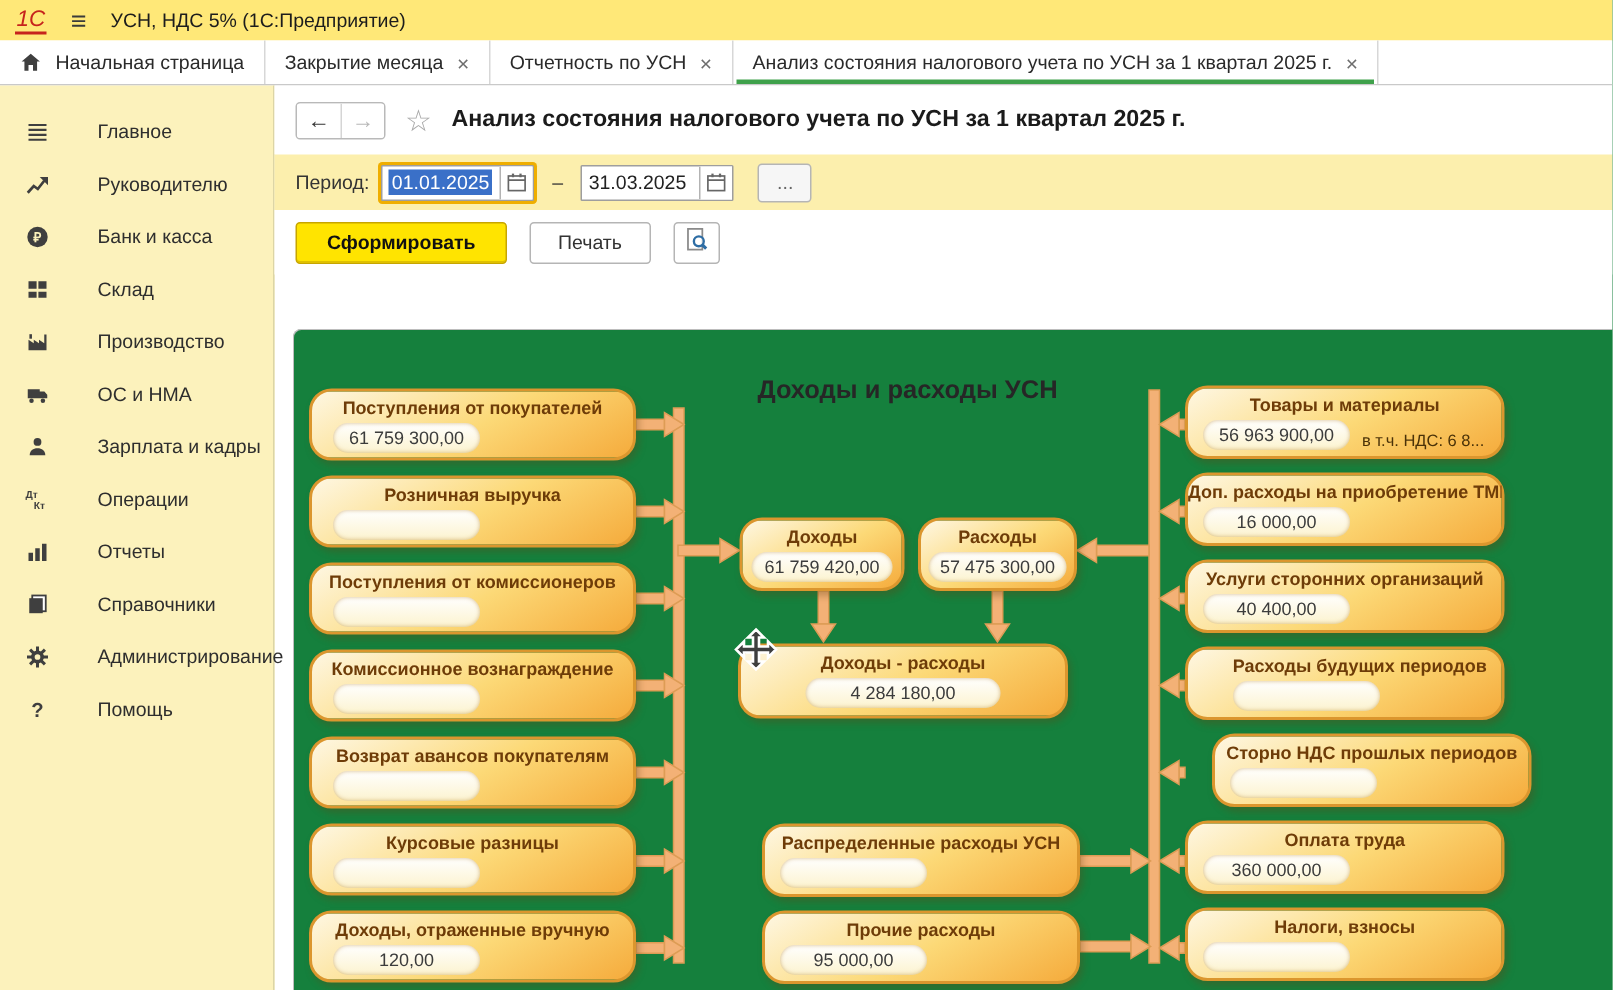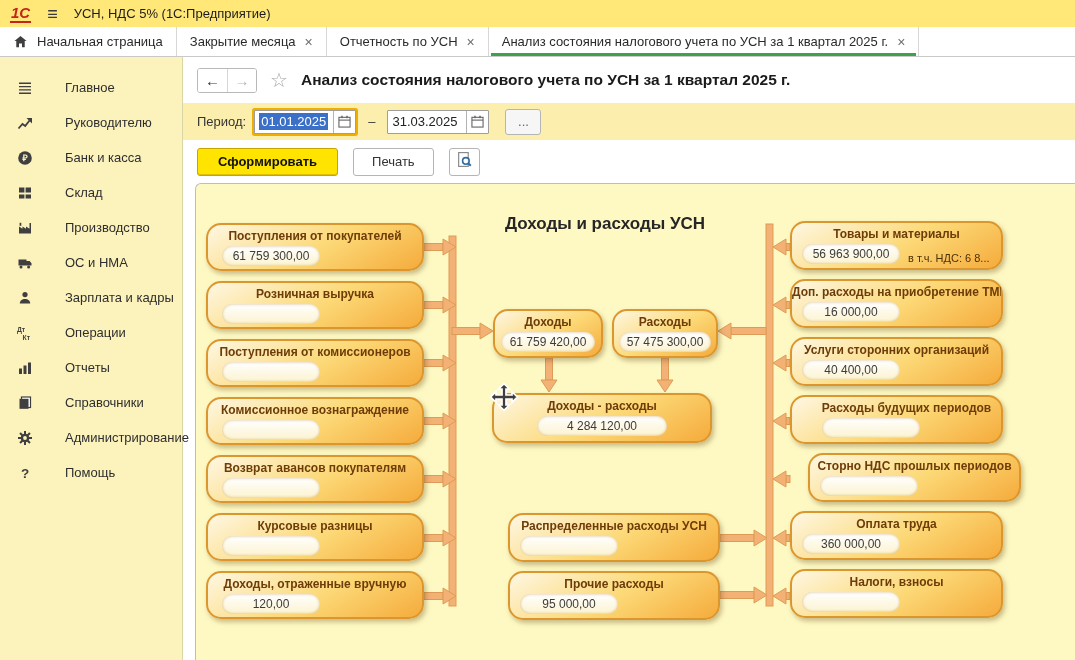--- a/index.html
+++ b/index.html
@@ -3,21 +3,21 @@
 <meta charset="utf-8">
 <style>
   * { box-sizing: border-box; }
   html,body { margin:0; padding:0; }
   body { width:1075px; height:660px; overflow:hidden; background:#fff;
          font-family:"Liberation Sans", sans-serif; }
 
   
   .app-bar { height:27px; background:#ffe878; display:flex; align-items:center;
              padding:0 10px; gap:16px; }
-  .logo { color:#c6231c; font-weight:bold; font-style:italic; font-size:15px;
+  .logo { color:#c6231c; font-weight:normal; font-style:italic; font-size:15px;
           line-height:1; border-bottom:2px solid #c6231c; padding:0 1px 1px 1px; }
   .menu-glyph { font-size:18px; color:#3a3a3a; line-height:1; cursor:default; }
   .app-title { font-size:13px; color:#1c1c1c; }
 
   
   .tab-bar { height:30px; background:#fff; border-bottom:1px solid #c9c9c9; display:flex; }
   .tab { display:flex; align-items:center; padding:0 13px; font-size:13px; color:#2a2a2a;
          border-right:1px solid #d7d7d7; gap:9px; position:relative; white-space:nowrap; }
   .tab.active::after { content:""; position:absolute; left:2px; right:2px; bottom:0;
                        height:3px; background:#3fa14b; }
@@ -62,21 +62,21 @@
   .btn-generate { height:28px; padding:0 20px; background:#ffe400; border:1px solid #c7a500;
                   border-radius:3px; font-weight:bold; font-size:13px; color:#111;
                   display:flex; align-items:center; box-shadow:inset 0 -1px 0 #dfc000; }
   .btn-print { height:28px; padding:0 18px; background:#fff; border:1px solid #b5b5b5; border-radius:3px;
                font-size:13px; color:#333; display:flex; align-items:center; }
   .btn-preview { width:31px; height:28px; background:#fff; border:1px solid #b5b5b5; border-radius:3px;
                  display:flex; align-items:center; justify-content:center; }
 
   
   .canvas-wrap { flex:1; margin-left:12px; border:1px solid #bdbdbd; border-right:none; border-bottom:none;
-                 border-radius:6px 0 0 0; position:relative; background:#fef9c3; overflow:hidden; }
+                 border-radius:6px 0 0 0; position:relative; background:#15803d; overflow:hidden;margin-top:36px; }
   #flow { position:absolute; left:0; top:0; width:880px; height:480px; }
   #connectors { position:absolute; left:0; top:0; z-index:0; }
   .flow-title { position:absolute; font-size:17px; font-weight:bold; color:#262626; white-space:nowrap; z-index:1; }
   .fbox { position:absolute; border:2px solid #db962e; border-radius:15px;
           background:linear-gradient(150deg,#fef7e3 0%,#fcd977 52%,#f5ab3c 100%);
           box-shadow:2px 3px 5px rgba(100,70,20,.35); z-index:1; }
   .fbox-title { font-size:12px; font-weight:bold; color:#6e3c08; text-align:center;
                 margin-top:4px; white-space:nowrap; overflow:hidden; }
   .fbox-row { display:flex; align-items:flex-end; }
   .pill { height:20px; border-radius:11px; background:linear-gradient(180deg,#ffffff,#fcf3cf);
@@ -343,21 +343,21 @@
           <div class="pill" style="margin:3px 6px 0;">61 759 420,00</div>
         </div>
 
         <div class="fbox" style="left:416px;top:125px;width:106px;height:49px;">
           <div class="fbox-title">Расходы</div>
           <div class="pill" style="margin:3px 5px 0;">57 475 300,00</div>
         </div>
 
         <div class="fbox" style="left:296px;top:209px;width:220px;height:50px;">
           <div class="fbox-title">Доходы - расходы</div>
-          <div class="pill" style="margin:3px auto 0;width:130px;">4 284 120,00</div>
+          <div class="pill" style="margin:3px auto 0;width:130px;">4 284 180,00</div>
         </div>
 
         <div class="move-icon" style="left:292px;top:197px;">
           <svg width="32" height="32" viewBox="0 0 24 24">
               <path d="M12 2 L16 6 H13.5 V10.5 H18 V8 L22 12 L18 16 V13.5 H13.5 V18 H16 L12 22 L8 18 H10.5 V13.5 H6 V16 L2 12 L6 8 V10.5 H10.5 V6 H8 Z" fill="#3e3e3e" stroke="#fff" stroke-width="1.3"></path>
             </svg>
         </div>
       <div class="fbox" style="left: 10px; top: 39px; width: 218px; height: 48px;">
             <div class="fbox-title">Поступления от покупателей</div>
             <div class="fbox-row">

